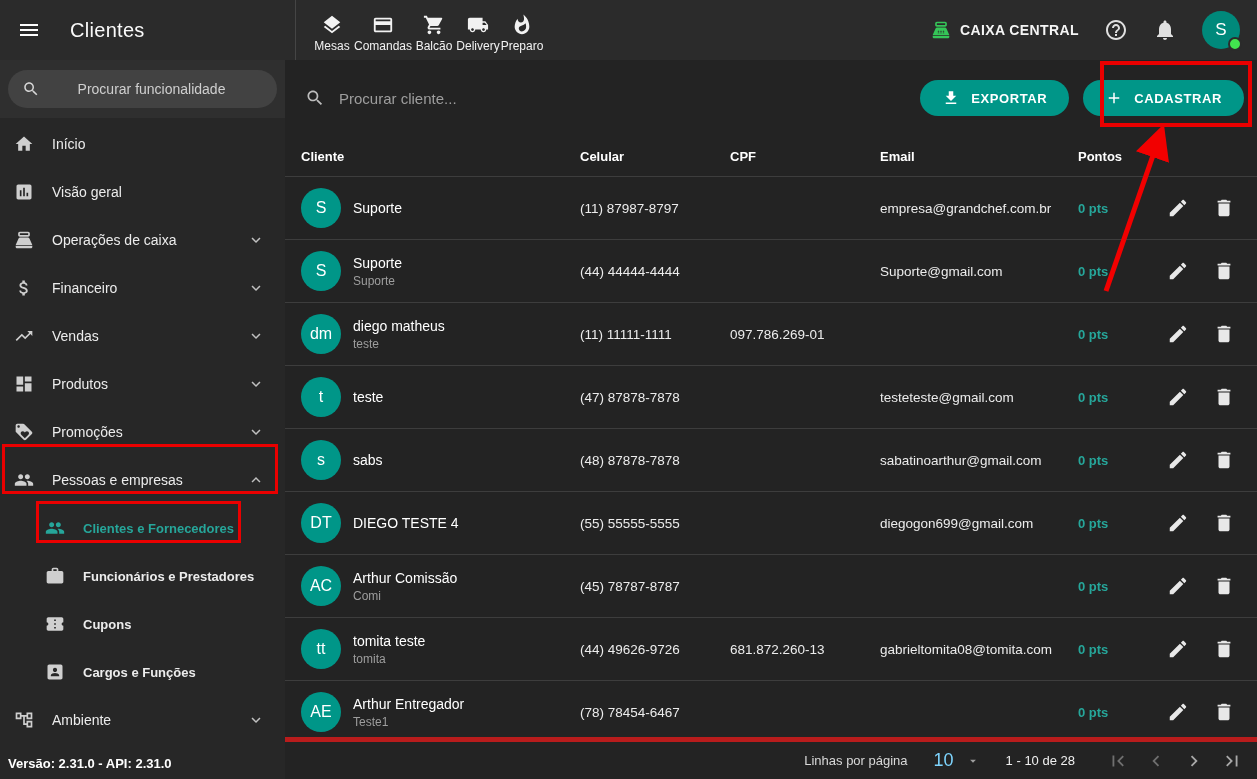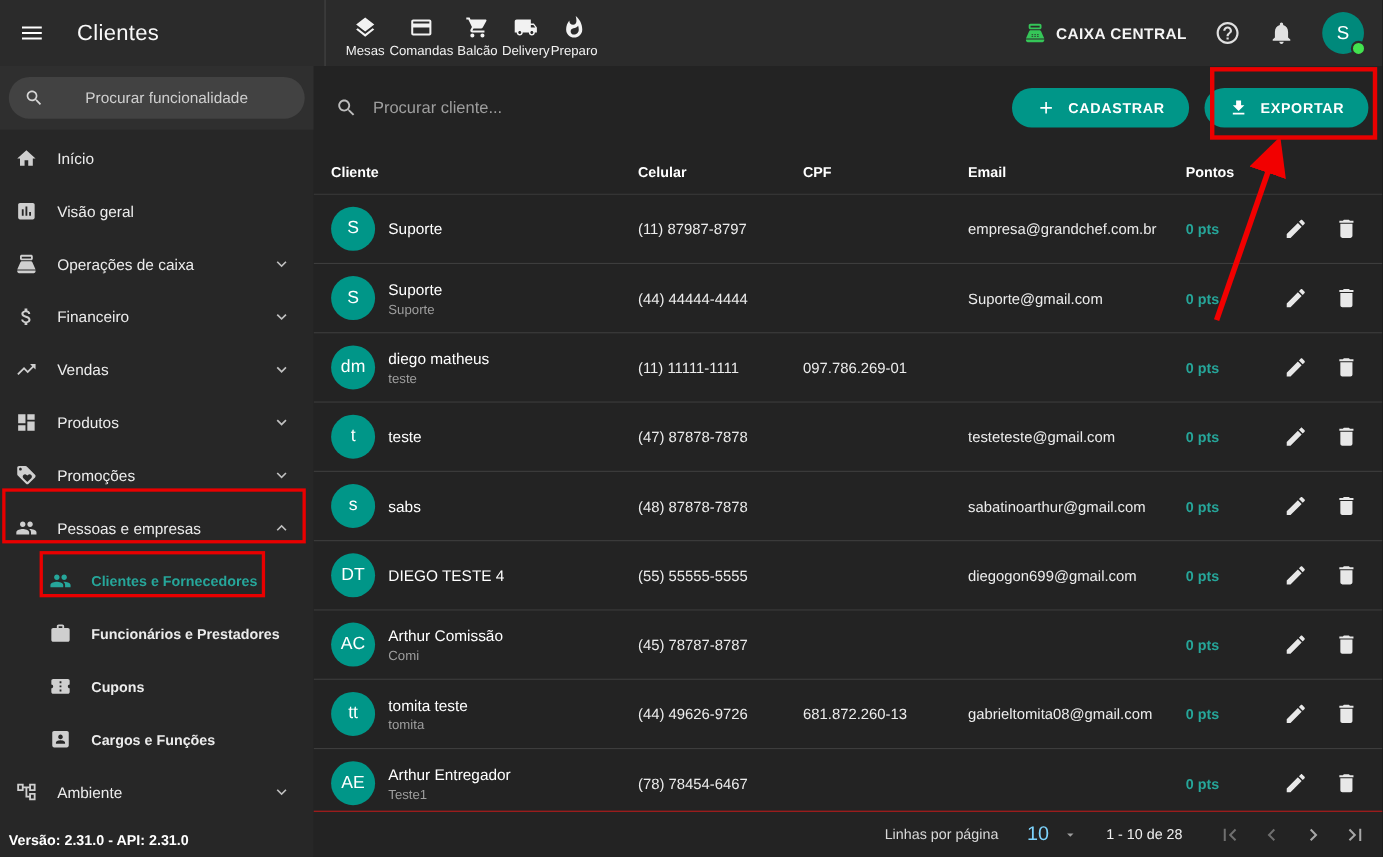--- a/index.html
+++ b/index.html
@@ -62,21 +62,21 @@
   .avatar{width:40px;height:40px;flex:0 0 40px;border-radius:50%;background:#009688;color:#fff;font-size:16px;display:flex;align-items:center;justify-content:center;}
   .nm{min-width:0;}
   .name{color:#fff;font-size:14px;font-weight:500;}
   .sub-name{color:#9e9e9e;font-size:12px;font-weight:500;margin-top:3px;}
   .sub-name:empty{display:none;}
   .cell-txt{color:#ececec;font-size:13.5px;font-weight:500;}
   .c-pts{color:#26a69a;font-size:13px;font-weight:700;}
   .c-actions{display:flex;gap:24px;padding-left:4px;}
   .row-action{color:#e8e8e8;cursor:pointer;}
 
-  .tfoot{height:42px;flex:0 0 42px;border-top:1px solid #b91c1c;display:flex;align-items:center;justify-content:flex-end;gap:26px;padding-right:14px;color:#d9d9d9;font-size:13px;}
+  .tfoot{height:42px;flex:0 0 42px;border-top:5px solid #b91c1c;display:flex;align-items:center;justify-content:flex-end;gap:26px;padding-right:14px;color:#d9d9d9;font-size:13px;}
   .rpp{display:flex;align-items:center;gap:12px;cursor:pointer;}
   .rpp .val{color:#7dd3fc;font-size:18px;font-weight:400;}
   .rpp .chev-sm{color:#9e9e9e;}
   .range{color:#f0f0f0;font-weight:500;}
   .pager{display:flex;align-items:center;gap:16px;margin-left:6px;}
   .pager .pg{cursor:pointer;}
   .pg.dim{color:#6f6f6f;} .pg.lit{color:#a8a8a8;}
 
   
   .anno{position:absolute;border:3px solid #ea0000;z-index:60;pointer-events:none;}
@@ -325,32 +325,32 @@
         <span>
             <svg class="i20" viewBox="0 0 24 24">
               <path d="M15.5 14h-.79l-.28-.27C15.41 12.59 16 11.11 16 9.5 16 5.91 13.09 3 9.5 3S3 5.91 3 9.5 5.91 16 9.5 16c1.61 0 3.09-.59 4.23-1.57l.27.28v.79l5 4.99L20.49 19l-4.99-5zm-6 0C7.01 14 5 11.99 5 9.5S7.01 5 9.5 5 14 7.01 14 9.5 11.99 14 9.5 14z"></path>
             </svg>
           </span>
         <input type="text" placeholder="Procurar cliente..." style="">
       </div>
       <button class="btn">
         <span class="bi">
             <svg class="i18" viewBox="0 0 24 24">
-              <path d="M19 13h-6v6h-2v-6H5v-2h6V5h2v6h6v2z"></path>
-            </svg>
-          </span>
-        <span>CADASTRAR</span>
+              <path d="M19 9h-4V3H9v6H5l7 7 7-7zM5 18v2h14v-2H5z"></path>
+            </svg>
+          </span>
+        <span>EXPORTAR</span>
       </button>
       <button class="btn">
         <span class="bi">
             <svg class="i18" viewBox="0 0 24 24">
-              <path d="M19 9h-4V3H9v6H5l7 7 7-7zM5 18v2h14v-2H5z"></path>
-            </svg>
-          </span>
-        <span>EXPORTAR</span>
+              <path d="M19 13h-6v6h-2v-6H5v-2h6V5h2v6h6v2z"></path>
+            </svg>
+          </span>
+        <span>CADASTRAR</span>
       </button>
     </div>
 
     <div class="thead grid-cols">
       <span>Cliente</span>
       <span>Celular</span>
       <span>CPF</span>
       <span>Email</span>
       <span>Pontos</span>
       <span></span>
@@ -558,21 +558,21 @@
       <div class="avatar">
               <span>tt</span>
             </div>
       <div class="nm">
         <div class="name">tomita teste</div>
         <div class="sub-name">tomita</div>
       </div>
     </div>
     <div class="cell-txt">(44) 49626-9726</div>
     <div class="cell-txt">681.872.260-13</div>
-    <div class="cell-txt">gabrieltomita08@gmail.com</div>
+    <div class="cell-txt">gabrieltomita08@tomita.com</div>
     <div class="c-pts">0 pts</div>
     <div class="c-actions">
       <span class="row-action">
               <svg class="i22" viewBox="0 0 24 24">
                 <path d="M3 17.25V21h3.75L17.81 9.94l-3.75-3.75L3 17.25zM20.71 7.04c.39-.39.39-1.02 0-1.41l-2.34-2.34c-.39-.39-1.02-.39-1.41 0l-1.83 1.83 3.75 3.75 1.83-1.83z"></path>
               </svg>
             </span>
       <span class="row-action">
               <svg class="i22" viewBox="0 0 24 24">
                 <path d="M6 19c0 1.1.9 2 2 2h8c1.1 0 2-.9 2-2V7H6v12zM19 4h-3.5l-1-1h-5l-1 1H5v2h14V4z"></path>

